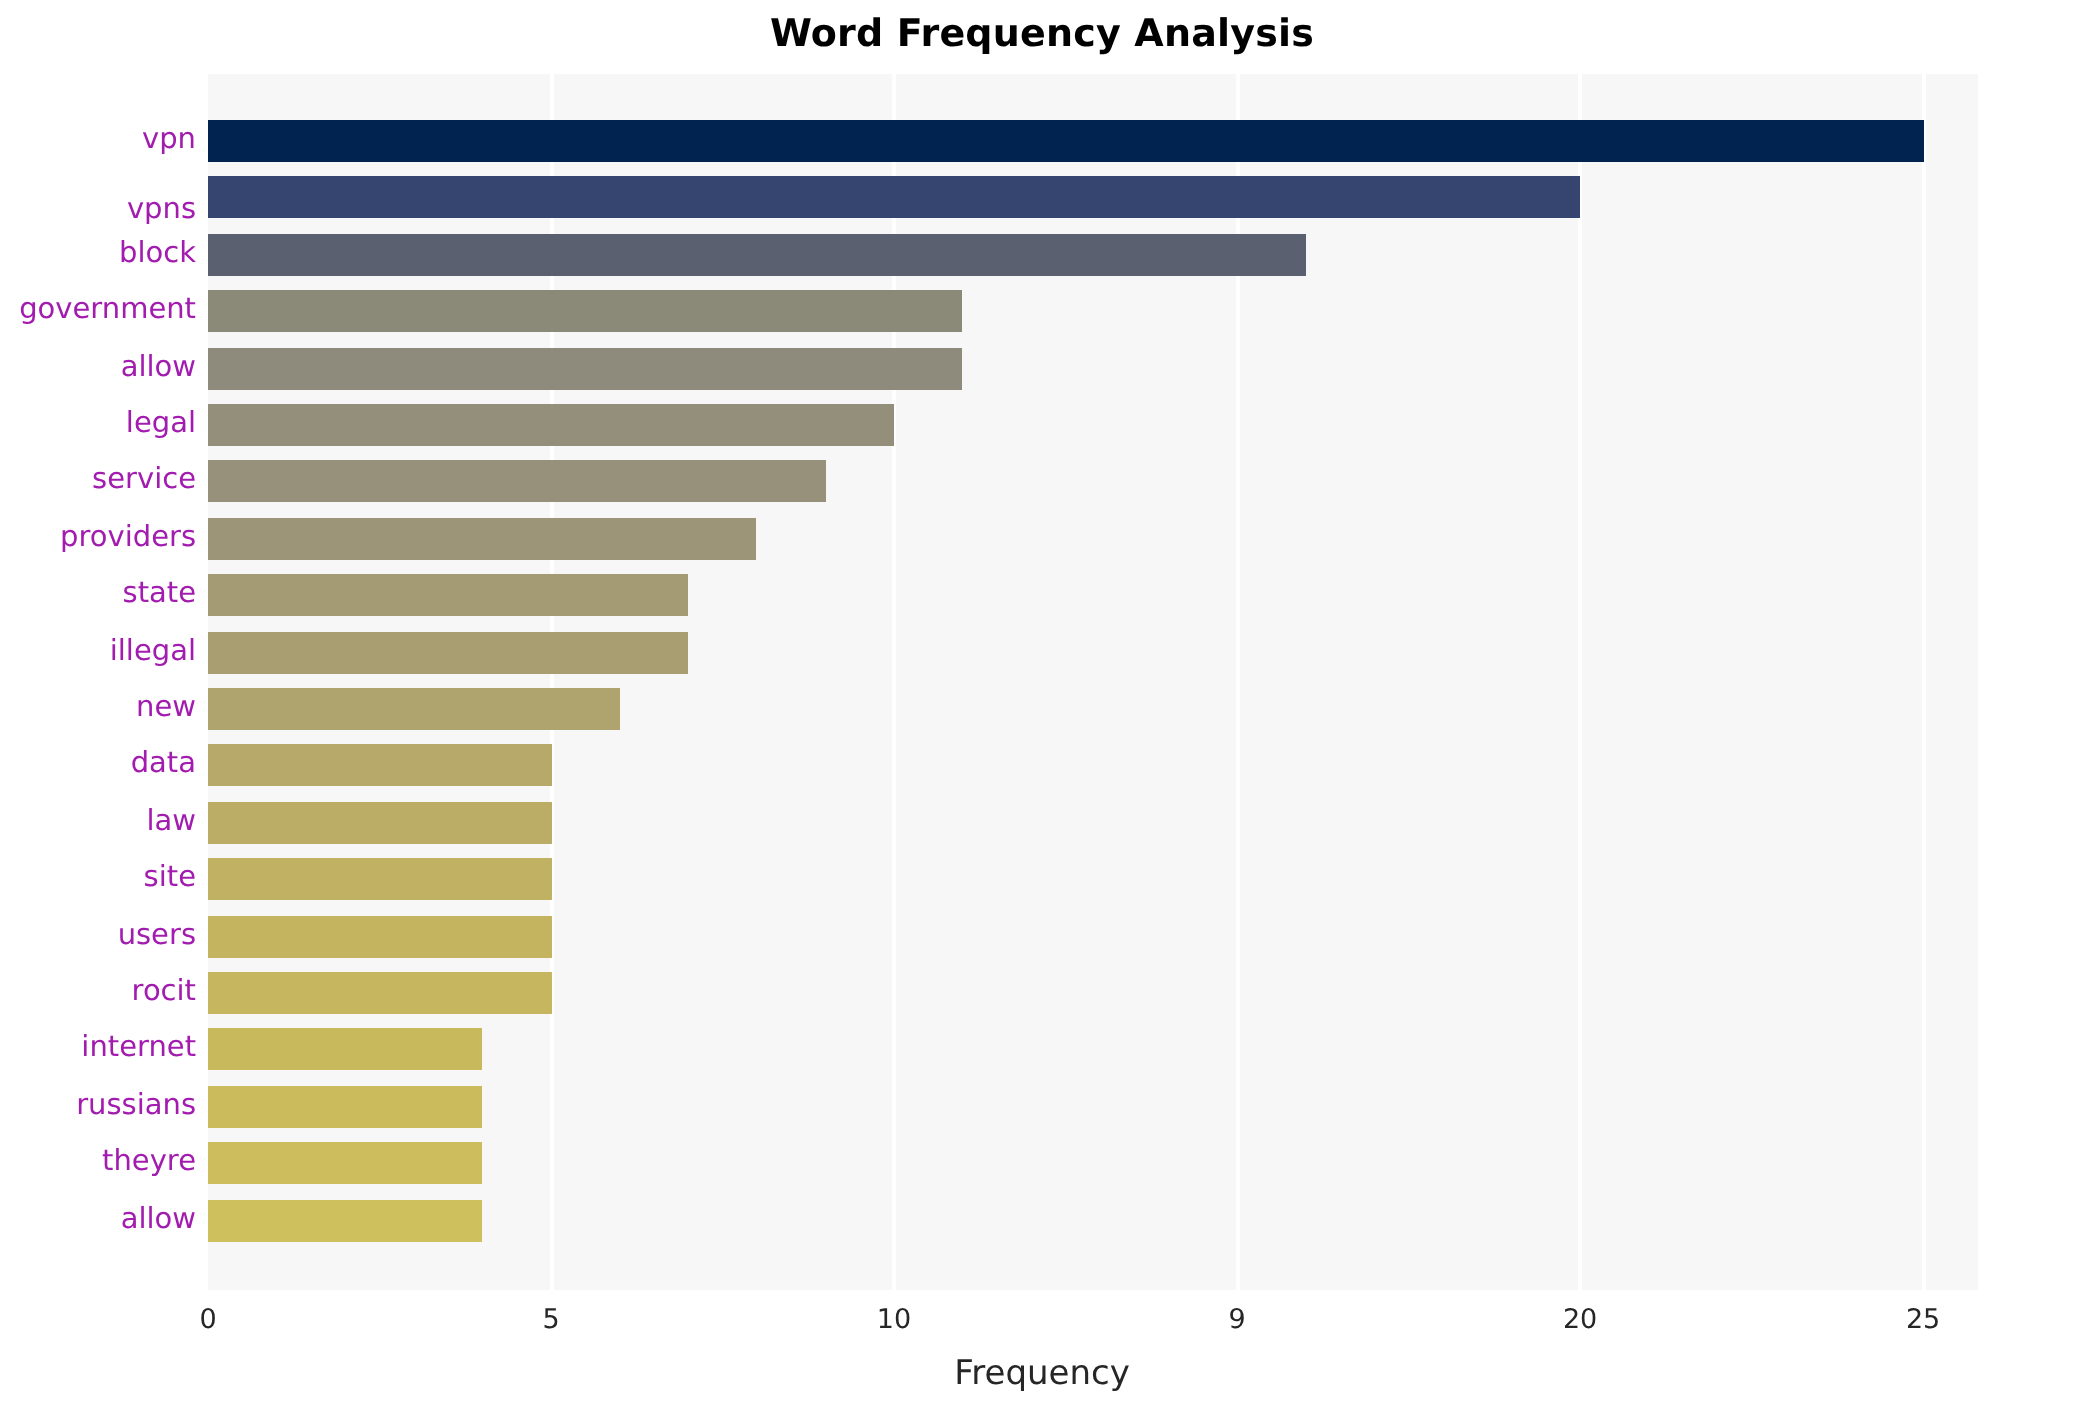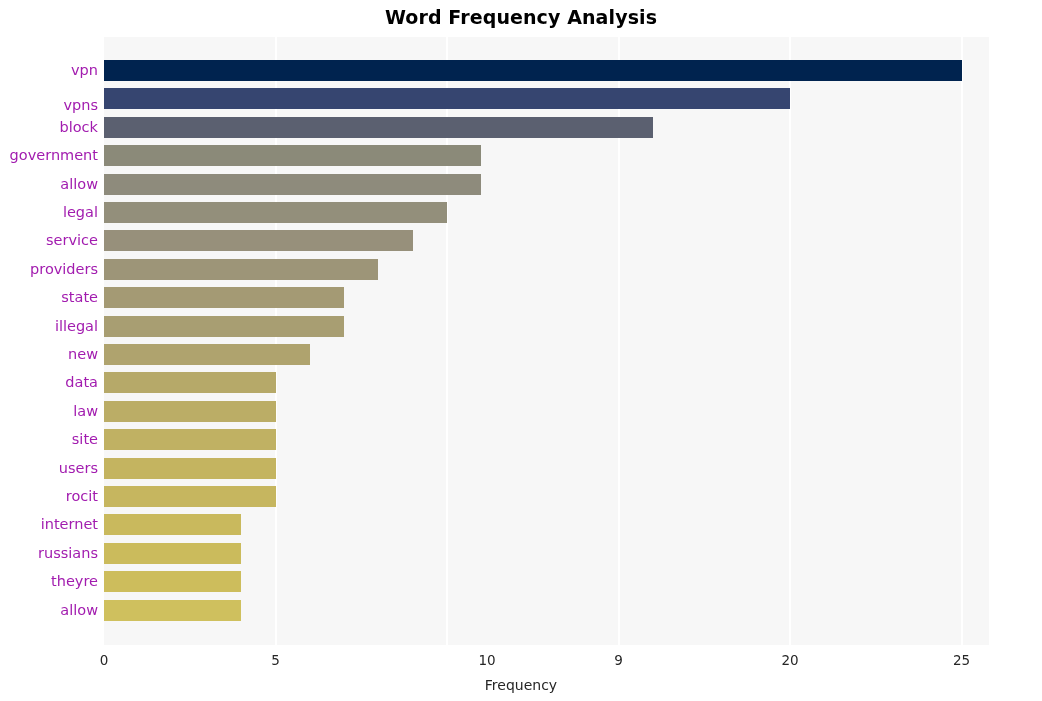--- a/index.html
+++ b/index.html
@@ -103,21 +103,21 @@
     color: #262626;
     transform: translateX(-50%);
     white-space: nowrap;
   }
   #xaxis-label {
     position: absolute;
     left: 0;
     top: 32px;
     width: 1042px;
     text-align: center;
-    font-size: 14px;
+    font-size: 17px;
     color: #262626;
   }
 </style>
 </head>
 <body>
 
 <div id="figure">
 
   <div id="chart-title">Word Frequency Analysis</div>
 
@@ -213,21 +213,21 @@
       <div class="ytick" style="top: 477.4px;">internet</div>
       <div class="ytick" style="top: 505.8px;">russians</div>
       <div class="ytick" style="top: 534.2px;">theyre</div>
       <div class="ytick" style="top: 562.6px;">allow</div>
     </div>
 
   <div id="xaxis">
     <div id="xticks">
         <div class="xtick" style="left: 104px;">0</div>
         <div class="xtick" style="left: 275.512px;">5</div>
-        <div class="xtick" style="left: 447.023px; margin-left: 40px;">10</div>
+        <div class="xtick" style="left: 447.023px;">10</div>
         <div class="xtick" style="left: 618.535px;">9</div>
         <div class="xtick" style="left: 790.047px;">20</div>
         <div class="xtick" style="left: 961.558px;">25</div>
       </div>
     <div id="xaxis-label">Frequency</div>
   </div>
 
 </div>
 
 </body></html>

